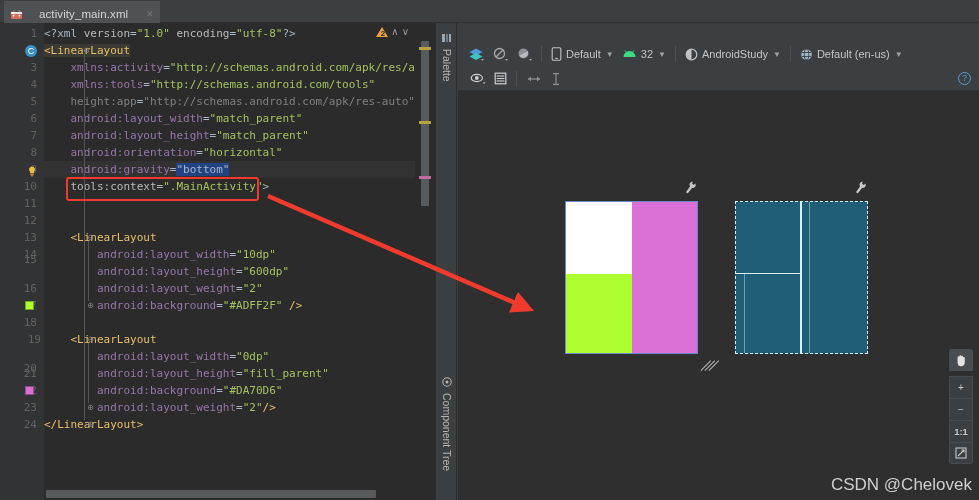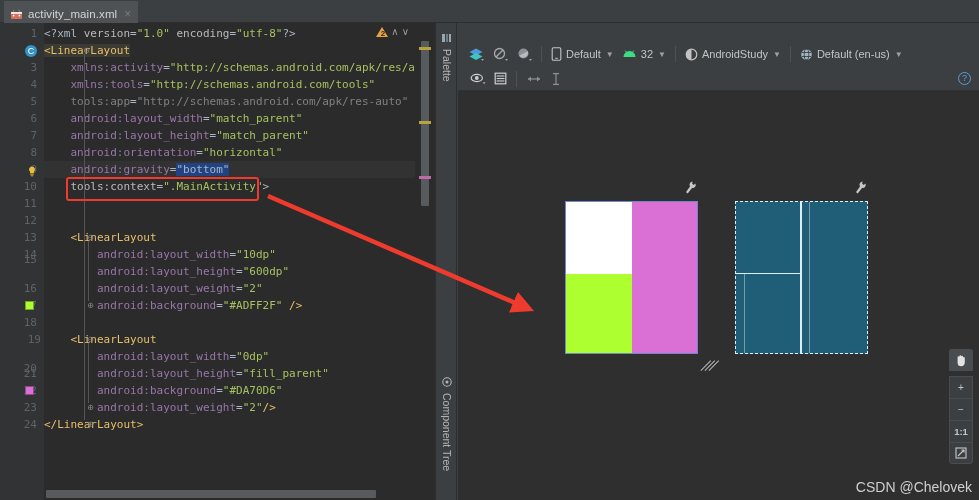--- a/index.html
+++ b/index.html
@@ -22,21 +22,21 @@
     background: #3c3f41;
     border-bottom: 1px solid #2e2e2e;
   }
   .tab {
     position: absolute; left: 4px; top: 1px;
     height: 27px;
     display: flex; align-items: center;
     padding: 0 7px 0 6px;
     background: #4e5254;
     border-bottom: 2px solid #9a9a9a;
-    gap: 5px;
+    gap: 16px;
   }
   .tab-icon {
     width: 13px; height: 13px; position: relative; flex: none;
   }
   .tab-label {
     font-size: 11.5px; color: #d4d4d4; white-space: nowrap;
     letter-spacing: .1px;
   }
   .tab-close {
     font-size: 12px; color: #7a7a7a; margin-left: 2px; line-height: 1;
@@ -274,21 +274,21 @@
     height: 22px; display: flex; align-items: center; justify-content: center;
     font-size: 10px; color: #c6c6c6; background: #3c3f41;
     border: 1px solid #4a4d4f; border-bottom: none;
   }
   .zt:first-child { border-radius: 3px 3px 0 0; background: #4a4d4f; }
   .zt:last-child { border-bottom: 1px solid #4a4d4f; border-radius: 0 0 3px 3px; }
   .zt.gap { margin-top: 5px; border-top: 1px solid #4a4d4f; }
 
   .watermark {
     position: absolute; right: 7px; bottom: 5px;
-    font-size: 14px; color: #cfcfcf;
+    font-size: 17px; color: #cfcfcf;
     font-family: "Liberation Sans", sans-serif;
   }
 
   
   .redbox {
     position: absolute;
     border: 2px solid #ef3b2d;
     border-radius: 3px;
     pointer-events: none;
   }
@@ -418,21 +418,21 @@
         <div class="gline" style="position: absolute; left: 0px; right: 0px; top: 393px;">
           <div class="lnum">24</div>
         </div>
       </div>
     <div class="code-area">
       <div class="lines" id="lines">
           <div class="ln" style="top: 2px; position: absolute; left: 0px; right: 0px;"><span class="t-punc">&lt;?xml </span><span class="t-attr">version</span><span class="t-punc">=</span><span class="t-val">"1.0"</span><span class="t-punc"> </span><span class="t-attr">encoding</span><span class="t-punc">=</span><span class="t-val">"utf-8"</span><span class="t-punc">?&gt;</span></div>
           <div class="ln" style="top: 19px; position: absolute; left: 0px; right: 0px;"><span class="hl-tag">&lt;LinearLayout</span></div>
           <div class="ln" style="top: 36px; position: absolute; left: 0px; right: 0px;"><span class="t-punc">    </span><span class="t-ns">xmlns:activity</span><span class="t-punc">=</span><span class="t-val">"http://schemas.android.com/apk/res/andro</span></div>
           <div class="ln" style="top: 53px; position: absolute; left: 0px; right: 0px;"><span class="t-punc">    </span><span class="t-ns">xmlns:tools</span><span class="t-punc">=</span><span class="t-val">"http://schemas.android.com/tools"</span></div>
-          <div class="ln" style="top: 70px; position: absolute; left: 0px; right: 0px;"><span class="t-punc">    </span><span class="t-dim">tools:app</span><span class="t-punc">=</span><span class="t-dim">"http://schemas.android.com/apk/res-auto"</span></div>
+          <div class="ln" style="top: 70px; position: absolute; left: 0px; right: 0px;"><span class="t-punc">    </span><span class="t-dim">height:app</span><span class="t-punc">=</span><span class="t-dim">"http://schemas.android.com/apk/res-auto"</span></div>
           <div class="ln" style="top: 87px; position: absolute; left: 0px; right: 0px;"><span class="t-punc">    </span><span class="t-ns">android:layout_width</span><span class="t-punc">=</span><span class="t-val">"match_parent"</span></div>
           <div class="ln" style="top: 104px; position: absolute; left: 0px; right: 0px;"><span class="t-punc">    </span><span class="t-ns">android:layout_height</span><span class="t-punc">=</span><span class="t-val">"match_parent"</span></div>
           <div class="ln" style="top: 121px; position: absolute; left: 0px; right: 0px;"><span class="t-punc">    </span><span class="t-ns">android:orientation</span><span class="t-punc">=</span><span class="t-val">"horizontal"</span></div>
           <div class="ln current" style="top: 138px; position: absolute; left: 0px; right: 0px;"><span class="t-punc">    </span><span class="t-ns">android:gravity</span><span class="t-punc">=</span><span class="sel">"bottom"</span></div>
           <div class="ln" style="top: 155px; position: absolute; left: 0px; right: 0px;"><span class="t-punc">    </span><span class="t-attr">tools:context</span><span class="t-punc">=</span><span class="t-val">".MainActivity"</span><span class="t-punc">&gt;</span></div>
           <div class="ln" style="top: 172px; position: absolute; left: 0px; right: 0px;"></div>
           <div class="ln" style="top: 189px; position: absolute; left: 0px; right: 0px;"></div>
           <div class="ln" style="top: 206px; position: absolute; left: 0px; right: 0px;"><span class="t-punc">    </span><span class="t-tag">&lt;LinearLayout</span></div>
           <div class="ln" style="top: 223px; position: absolute; left: 0px; right: 0px;"><span class="t-punc">        </span><span class="t-ns">android:layout_width</span><span class="t-punc">=</span><span class="t-val">"10dp"</span></div>
           <div class="ln" style="top: 240px; position: absolute; left: 0px; right: 0px;"><span class="t-punc">        </span><span class="t-ns">android:layout_height</span><span class="t-punc">=</span><span class="t-val">"600dp"</span></div>

